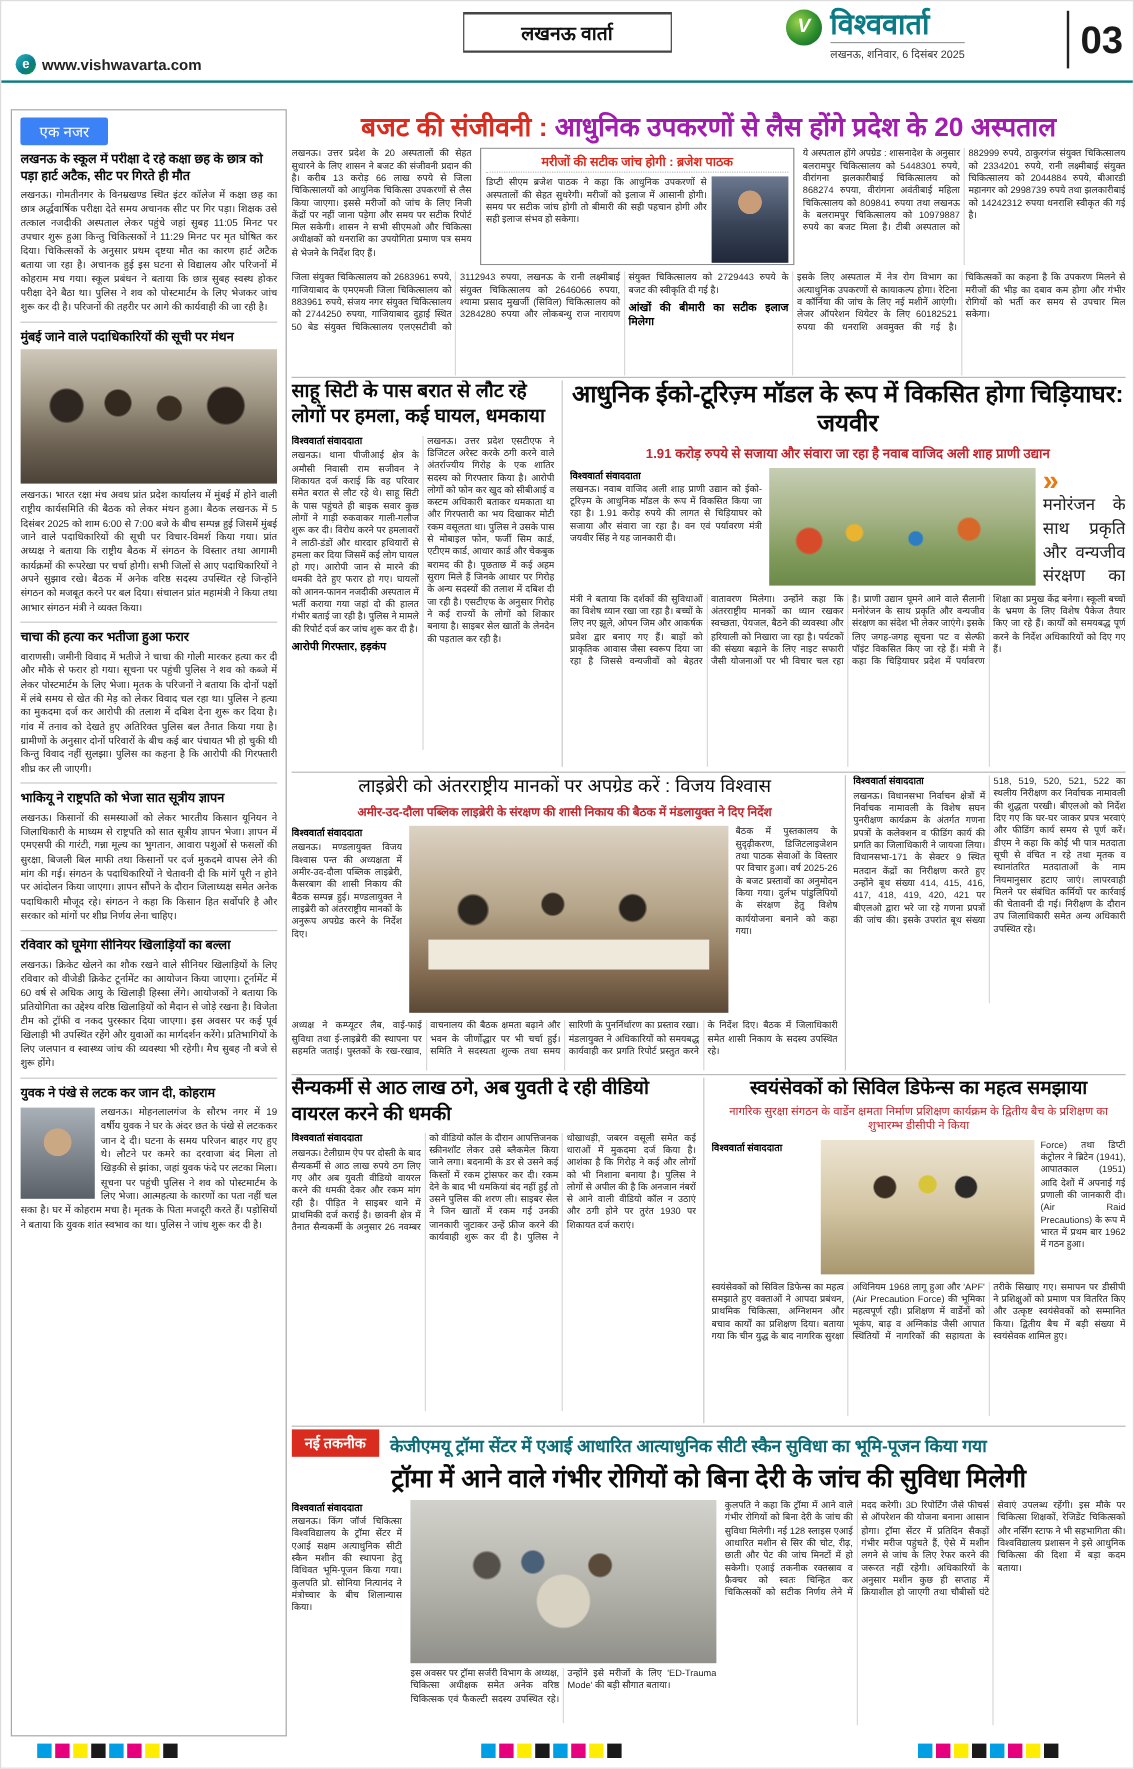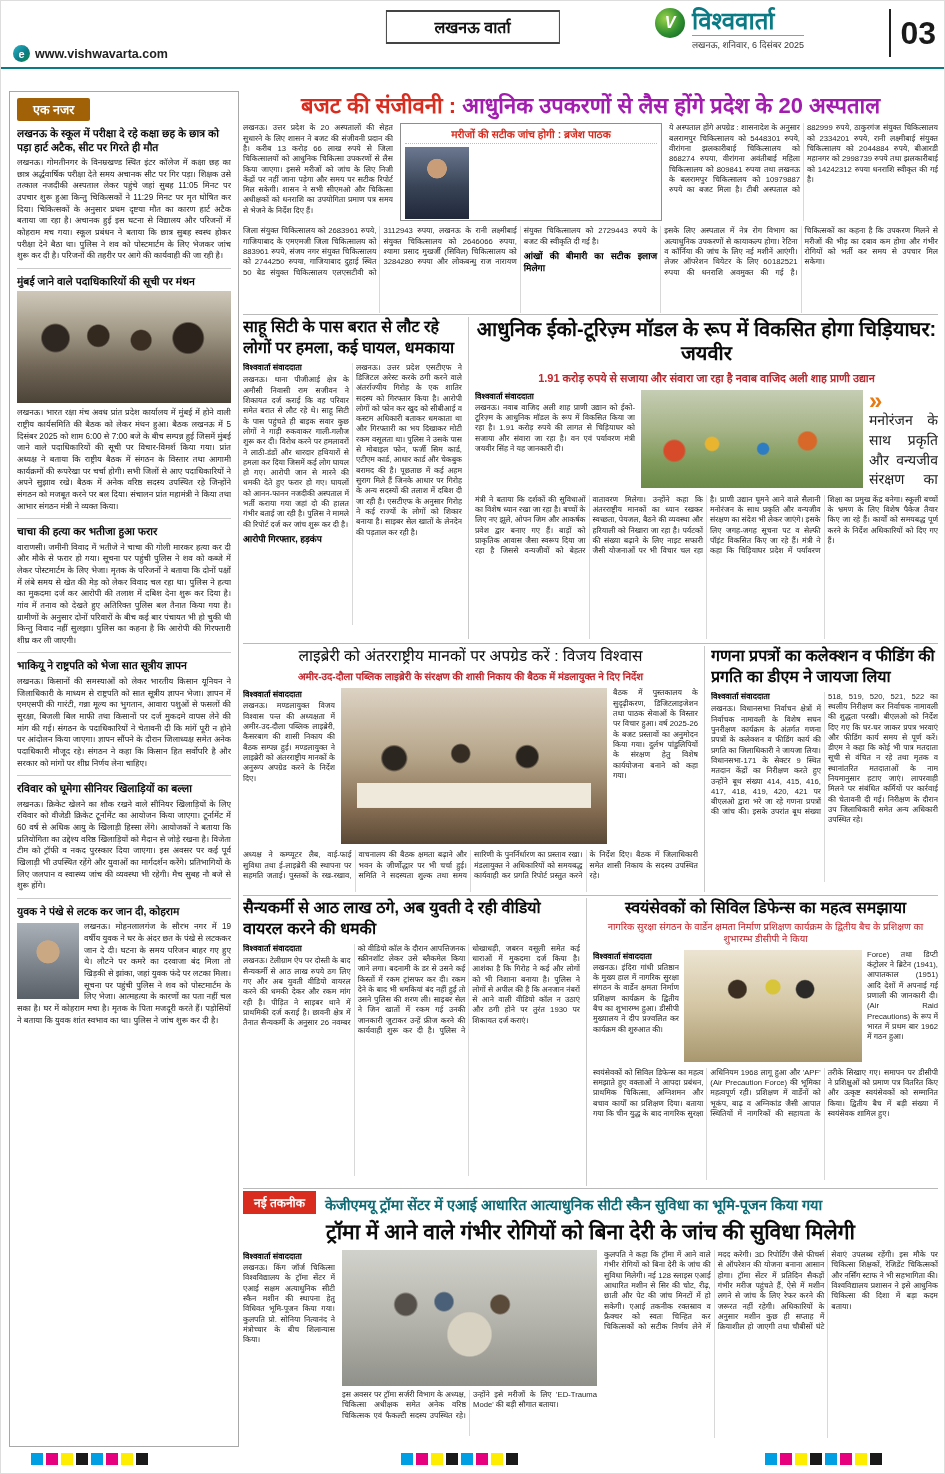--- a/index.html
+++ b/index.html
@@ -26,21 +26,21 @@
   color:#fff;font-weight:bold;font-size:16px;display:flex;align-items:center;justify-content:center;font-style:italic}
 .brand-name{font-size:24px;font-weight:bold;color:#0a7b84;line-height:1.05}
 .ed-dateline{font-size:9px;color:#333;border-top:1px solid #999;margin-top:2px;padding-top:2px;text-align:right}
 .pageno-wrap{position:absolute;right:8px;top:6px;display:flex;align-items:center;height:52px}
 .pagebar{width:2px;height:48px;background:#222;margin-right:9px}
 .pageno{font-size:32px;font-weight:bold;color:#1a1a1a}
 .head-rule{position:absolute;left:0;top:66px;width:945px;height:2px;background:#0a7b84}
 
 #sidebar{position:absolute;left:8px;top:90px;width:230px;height:1356px;border:1px solid #a8a8a8;
   padding:6px 7px;overflow:hidden}
-.tag-red{display:inline-block;background:#a16207;color:#fff;font-weight:bold;font-size:12.5px;
+.tag-red{display:inline-block;background:#3b82f6;color:#fff;font-weight:normal;font-size:12.5px;
   padding:3px 16px;border-radius:2px;margin-bottom:6px}
 .sb-story{border-bottom:1px solid #c9c9c9;padding-bottom:6px;margin-bottom:6px;overflow:hidden}
 .sb-story:last-child{border-bottom:none}
 .sb-h{font-size:10.6px;font-weight:bold;line-height:1.28;color:#0c0c0c;margin-bottom:3px}
 .sb-body{font-size:8.2px;line-height:1.42;text-align:justify;color:#1c1c1c}
 .photo{position:relative;overflow:hidden}
 .ph-meeting{width:100%;height:112px;margin:2px 0 4px;background:
  radial-gradient(circle at 18% 42%, #2e2620 0 7%, transparent 8%),
  radial-gradient(circle at 38% 40%, #33291f 0 7%, transparent 8%),
  radial-gradient(circle at 58% 44%, #3a2d22 0 7%, transparent 8%),
@@ -206,20 +206,21 @@
   <div id="lead">
     <div class="lead-headline">
       <span class="lead-kicker">बजट की संजीवनी :</span>
       <span class="lead-rest">आधुनिक उपकरणों से लैस होंगे प्रदेश के 20 अस्पताल</span>
     </div>
     <div class="lead-rowA">
       <div class="lead-colA jtext">लखनऊ। उत्तर प्रदेश के 20 अस्पतालों की सेहत सुधारने के लिए शासन ने बजट की संजीवनी प्रदान की है। करीब 13 करोड़ 66 लाख रुपये से जिला चिकित्सालयों को आधुनिक चिकित्सा उपकरणों से लैस किया जाएगा। इससे मरीजों को जांच के लिए निजी केंद्रों पर नहीं जाना पड़ेगा और समय पर सटीक रिपोर्ट मिल सकेगी। शासन ने सभी सीएमओ और चिकित्सा अधीक्षकों को धनराशि का उपयोगिता प्रमाण पत्र समय से भेजने के निर्देश दिए हैं।</div>
       <div class="lead-inset">
         <div class="inset-title">मरीजों की सटीक जांच होगी : ब्रजेश पाठक</div>
         <div class="inset-flex">
+          <div class="jtext">डिप्टी सीएम ब्रजेश पाठक ने कहा कि आधुनिक उपकरणों से अस्पतालों की सेहत सुधरेगी। मरीजों को इलाज में आसानी होगी। समय पर सटीक जांच होगी तो बीमारी की सही पहचान होगी और सही इलाज संभव हो सकेगा।</div>
           <div class="photo ph-pathak"></div>
         </div>
       </div>
       <div class="lead-colB jtext cols2">ये अस्पताल होंगे अपग्रेड : शासनादेश के अनुसार बलरामपुर चिकित्सालय को 5448301 रुपये, वीरांगना झलकारीबाई चिकित्सालय को 868274 रुपया, वीरांगना अवंतीबाई महिला चिकित्सालय को 809841 रुपया तथा लखनऊ के बलरामपुर चिकित्सालय को 10979887 रुपये का बजट मिला है। टीबी अस्पताल को 882999 रुपये, ठाकुरगंज संयुक्त चिकित्सालय को 2334201 रुपये, रानी लक्ष्मीबाई संयुक्त चिकित्सालय को 2044884 रुपये, बीआरडी महानगर को 2998739 रुपये तथा झलकारीबाई को 14242312 रुपया धनराशि स्वीकृत की गई है।</div>
     </div>
     <div class="lead-rowB jtext cols5">
       <div>जिला संयुक्त चिकित्सालय को 2683961 रुपये, गाजियाबाद के एमएमजी जिला चिकित्सालय को 883961 रुपये, संजय नगर संयुक्त चिकित्सालय को 2744250 रुपया, गाजियाबाद दुहाई स्थित 50 बेड संयुक्त चिकित्सालय एलएसटीवी को 3112943 रुपया, लखनऊ के रानी लक्ष्मीबाई संयुक्त चिकित्सालय को 2646066 रुपया, श्यामा प्रसाद मुखर्जी (सिविल) चिकित्सालय को 3284280 रुपया और लोकबन्धु राज नारायण संयुक्त चिकित्सालय को 2729443 रुपये के बजट की स्वीकृति दी गई है।</div>
       <b class="inline-subhead">आंखों की बीमारी का सटीक इलाज मिलेगा</b>
       <div>इसके लिए अस्पताल में नेत्र रोग विभाग का अत्याधुनिक उपकरणों से कायाकल्प होगा। रेटिना व कॉर्निया की जांच के लिए नई मशीनें आएंगी। लेजर ऑपरेशन थियेटर के लिए 60182521 रुपया की धनराशि अवमुक्त की गई है। चिकित्सकों का कहना है कि उपकरण मिलने से मरीजों की भीड़ का दबाव कम होगा और गंभीर रोगियों को भर्ती कर समय से उपचार मिल सकेगा।</div>
     </div>
@@ -265,42 +266,40 @@
         <div class="byline">विश्ववार्ता संवाददाता</div>
         <div class="jtext">लखनऊ। मण्डलायुक्त विजय विश्वास पन्त की अध्यक्षता में अमीर-उद-दौला पब्लिक लाइब्रेरी, कैसरबाग की शासी निकाय की बैठक सम्पन्न हुई। मण्डलायुक्त ने लाइब्रेरी को अंतरराष्ट्रीय मानकों के अनुरूप अपग्रेड करने के निर्देश दिए।</div>
       </div>
       <div class="photo ph-library"></div>
       <div class="lib-right jtext">बैठक में पुस्तकालय के सुदृढ़ीकरण, डिजिटलाइजेशन तथा पाठक सेवाओं के विस्तार पर विचार हुआ। वर्ष 2025-26 के बजट प्रस्तावों का अनुमोदन किया गया। दुर्लभ पांडुलिपियों के संरक्षण हेतु विशेष कार्ययोजना बनाने को कहा गया।</div>
     </div>
     <div class="lib-bottom jtext cols4">अध्यक्ष ने कम्प्यूटर लैब, वाई-फाई सुविधा तथा ई-लाइब्रेरी की स्थापना पर सहमति जताई। पुस्तकों के रख-रखाव, वाचनालय की बैठक क्षमता बढ़ाने और भवन के जीर्णोद्धार पर भी चर्चा हुई। समिति ने सदस्यता शुल्क तथा समय सारिणी के पुनर्निर्धारण का प्रस्ताव रखा। मंडलायुक्त ने अधिकारियों को समयबद्ध कार्यवाही कर प्रगति रिपोर्ट प्रस्तुत करने के निर्देश दिए। बैठक में जिलाधिकारी समेत शासी निकाय के सदस्य उपस्थित रहे।</div>
   </div>
 
   <div id="census">
-    <div class="h-md">गणना प्रपत्रों का कलेक्शन व फीडिंग की प्रगति का डीएम ने जायजा लिया</div>
     <div class="body jtext cols2">
       <div class="byline">विश्ववार्ता संवाददाता</div>
       <div>लखनऊ। विधानसभा निर्वाचन क्षेत्रों में निर्वाचक नामावली के विशेष सघन पुनरीक्षण कार्यक्रम के अंतर्गत गणना प्रपत्रों के कलेक्शन व फीडिंग कार्य की प्रगति का जिलाधिकारी ने जायजा लिया। विधानसभा-171 के सेक्टर 9 स्थित मतदान केंद्रों का निरीक्षण करते हुए उन्होंने बूथ संख्या 414, 415, 416, 417, 418, 419, 420, 421 पर बीएलओ द्वारा भरे जा रहे गणना प्रपत्रों की जांच की। इसके उपरांत बूथ संख्या 518, 519, 520, 521, 522 का स्थलीय निरीक्षण कर निर्वाचक नामावली की शुद्धता परखी। बीएलओ को निर्देश दिए गए कि घर-घर जाकर प्रपत्र भरवाएं और फीडिंग कार्य समय से पूर्ण करें। डीएम ने कहा कि कोई भी पात्र मतदाता सूची से वंचित न रहे तथा मृतक व स्थानांतरित मतदाताओं के नाम नियमानुसार हटाए जाएं। लापरवाही मिलने पर संबंधित कर्मियों पर कार्रवाई की चेतावनी दी गई। निरीक्षण के दौरान उप जिलाधिकारी समेत अन्य अधिकारी उपस्थित रहे।</div>
     </div>
   </div>
 
   <div id="fraud">
     <div class="h-lg2">सैन्यकर्मी से आठ लाख ठगे, अब युवती दे रही वीडियो वायरल करने की धमकी</div>
     <div class="body jtext cols3">
       <div class="byline">विश्ववार्ता संवाददाता</div>
       <div>लखनऊ। टेलीग्राम ऐप पर दोस्ती के बाद सैन्यकर्मी से आठ लाख रुपये ठग लिए गए और अब युवती वीडियो वायरल करने की धमकी देकर और रकम मांग रही है। पीड़ित ने साइबर थाने में प्राथमिकी दर्ज कराई है। छावनी क्षेत्र में तैनात सैन्यकर्मी के अनुसार 26 नवम्बर को वीडियो कॉल के दौरान आपत्तिजनक स्क्रीनशॉट लेकर उसे ब्लैकमेल किया जाने लगा। बदनामी के डर से उसने कई किस्तों में रकम ट्रांसफर कर दी। रकम देने के बाद भी धमकियां बंद नहीं हुईं तो उसने पुलिस की शरण ली। साइबर सेल ने जिन खातों में रकम गई उनकी जानकारी जुटाकर उन्हें फ्रीज करने की कार्यवाही शुरू कर दी है। पुलिस ने धोखाधड़ी, जबरन वसूली समेत कई धाराओं में मुकदमा दर्ज किया है। आशंका है कि गिरोह ने कई और लोगों को भी निशाना बनाया है। पुलिस ने लोगों से अपील की है कि अनजान नंबरों से आने वाली वीडियो कॉल न उठाएं और ठगी होने पर तुरंत 1930 पर शिकायत दर्ज कराएं।</div>
     </div>
   </div>
 
   <div id="civil">
     <div class="civil-h">स्वयंसेवकों को सिविल डिफेन्स का महत्व समझाया</div>
     <div class="civil-deck">नागरिक सुरक्षा संगठन के वार्डेन क्षमता निर्माण प्रशिक्षण कार्यक्रम के द्वितीय बैच के प्रशिक्षण का शुभारम्भ डीसीपी ने किया</div>
     <div class="civil-row">
       <div class="civil-left">
         <div class="byline">विश्ववार्ता संवाददाता</div>
-        <div class="jtext">लखनऊ। इंदिरा गांधी प्रतिष्ठान के मुख्य हाल में नागरिक सुरक्षा संगठन के वार्डेन क्षमता निर्माण प्रशिक्षण कार्यक्रम के द्वितीय बैच का शुभारम्भ हुआ। डीसीपी मुख्यालय ने दीप प्रज्वलित कर कार्यक्रम की शुरुआत की।</div>
       </div>
       <div class="photo ph-civil"></div>
       <div class="civil-right jtext">Force) तथा डिप्टी कंट्रोलर ने ब्रिटेन (1941), आपातकाल (1951) आदि देशों में अपनाई गई प्रणाली की जानकारी दी। (Air Raid Precautions) के रूप में भारत में प्रथम बार 1962 में गठन हुआ।</div>
     </div>
     <div class="civil-bottom jtext cols3">स्वयंसेवकों को सिविल डिफेन्स का महत्व समझाते हुए वक्ताओं ने आपदा प्रबंधन, प्राथमिक चिकित्सा, अग्निशमन और बचाव कार्यों का प्रशिक्षण दिया। बताया गया कि चीन युद्ध के बाद नागरिक सुरक्षा अधिनियम 1968 लागू हुआ और 'APF' (Air Precaution Force) की भूमिका महत्वपूर्ण रही। प्रशिक्षण में वार्डेनों को भूकंप, बाढ़ व अग्निकांड जैसी आपात स्थितियों में नागरिकों की सहायता के तरीके सिखाए गए। समापन पर डीसीपी ने प्रशिक्षुओं को प्रमाण पत्र वितरित किए और उत्कृष्ट स्वयंसेवकों को सम्मानित किया। द्वितीय बैच में बड़ी संख्या में स्वयंसेवक शामिल हुए।</div>
   </div>
 
   <div id="trauma">
     <div class="kicker-row">
       <span class="kicker-box">नई तकनीक</span>

